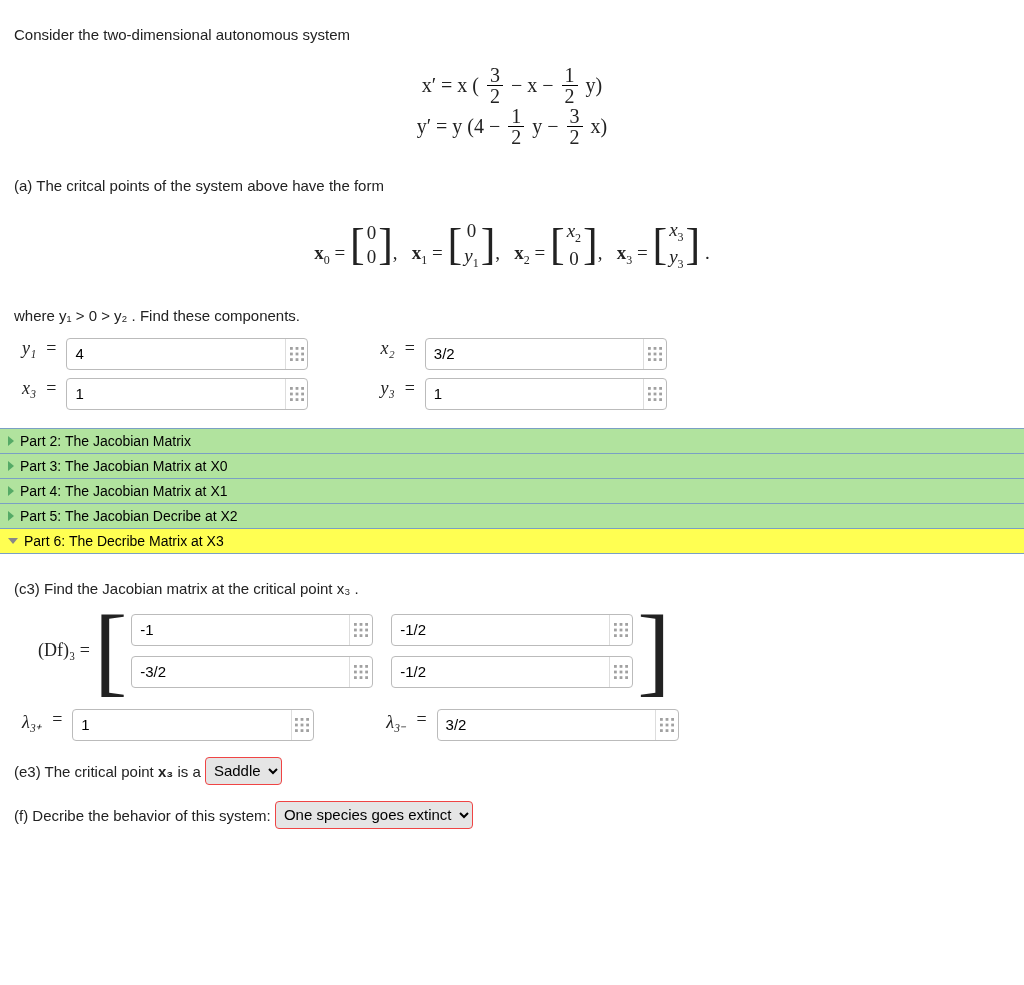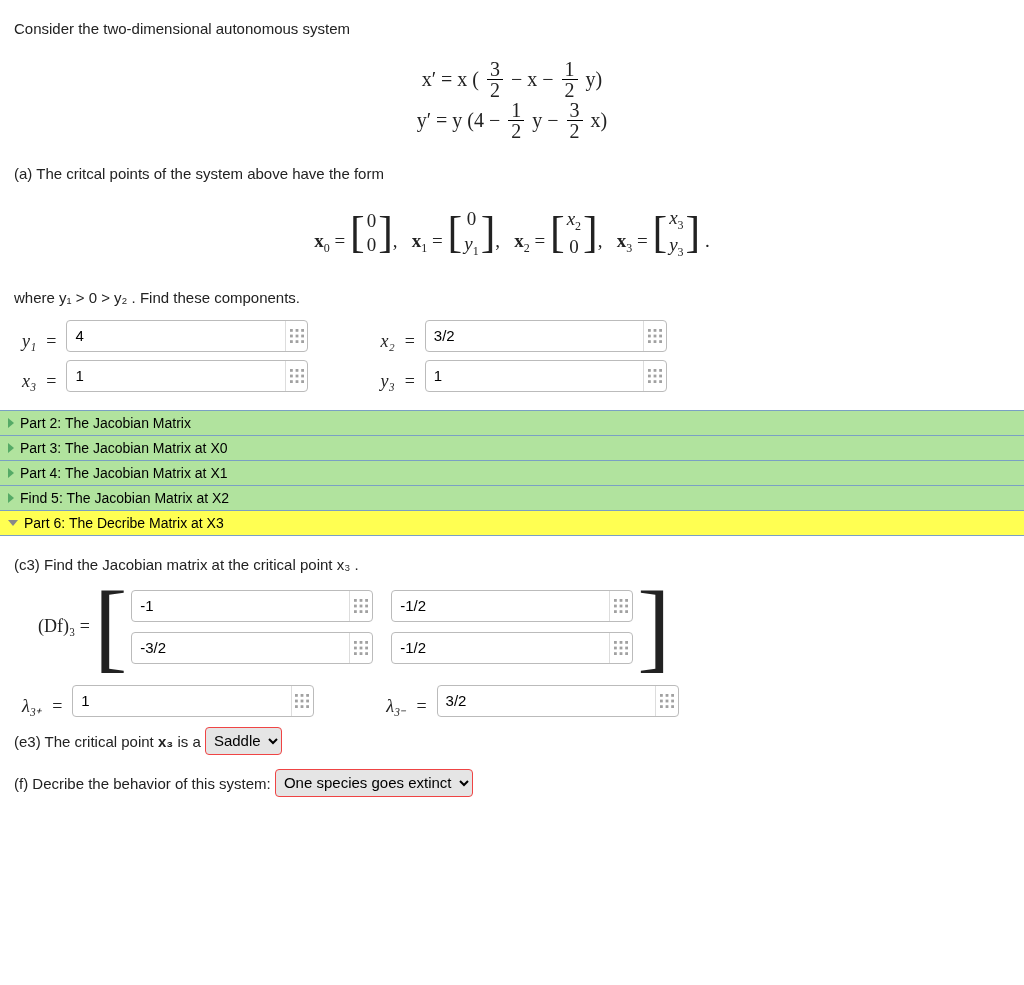--- a/index.html
+++ b/index.html
@@ -8,41 +8,41 @@
   .eq-row{display:flex;justify-content:center;align-items:center;gap:6px;margin:0 0}
   .frac{display:inline-flex;flex-direction:column;align-items:center;line-height:1;vertical-align:middle;margin:0 2px}
   .frac .n{border-bottom:1px solid #000;padding:0 3px}
   .frac .d{padding:0 3px}
   .italic{font-style:italic;font-family:'Times New Roman',serif}
   .cp-block{text-align:center;padding:10px 0 18px;font-family:'Times New Roman',serif;font-size:19px}
   .cols{display:inline-flex;align-items:center;gap:2px}
   .bracket{font-size:44px;line-height:44px;font-family:'Times New Roman',serif}
   .vstack{display:inline-flex;flex-direction:column;align-items:center;line-height:1.3}
   .input-line{display:flex;align-items:center;gap:12px;margin:8px 0;padding-left:8px}
-  .pair{display:flex;align-items:flex-end;gap:10px;margin-right:60px}
+  .pair{display:flex;align-items:flex-start;gap:10px;margin-right:60px}
   .lbl{font-family:'Times New Roman',serif;font-style:italic;font-size:18px}
   .sub{font-size:12px;font-style:normal}
   .eq{font-family:'Times New Roman',serif;font-size:18px}
   .inp{display:flex;align-items:center;border:1px solid #bbb;border-radius:4px;height:30px;width:240px;background:#fff}
   .inp input{border:0;outline:0;width:100%;height:100%;padding:0 8px;font-size:15px;background:transparent}
   .keypad{width:26px;height:100%;display:flex;align-items:center;justify-content:center;border-left:1px solid #ddd;cursor:pointer}
   .keypad svg{width:14px;height:14px;opacity:.55}
   .accordion{border-top:1px solid #7aa0c4}
   .acc-item{display:flex;align-items:center;height:24px;padding:0 8px;font-size:14px;color:#000000;border-bottom:1px solid #7aa0c4;cursor:pointer}
   .acc-green{background:#b1e39e}
   .acc-yellow{background:#ffff52}
   .tri{width:0;height:0;margin-right:6px}
   .tri-r{border-top:5px solid transparent;border-bottom:5px solid transparent;border-left:6px solid #5a6;}
   .tri-d{border-left:5px solid transparent;border-right:5px solid transparent;border-top:6px solid #888}
   .matrix{display:flex;align-items:center;margin:12px 0 18px;padding-left:24px}
   .mrows{display:flex;flex-direction:column;gap:10px}
   .mrow{display:flex;gap:18px}
   .big-br{font-size:100px;line-height:80px;font-family:'Times New Roman',serif;padding:0 4px}
   .sel{height:28px;font-size:15px;border:1px solid #ef4444;border-radius:4px;padding:0 4px;background:#e5e5e5}
-  .para{margin:10px 0 14px}
+  .para{margin:16px 0 14px}
   .bold{font-weight:bold}
 </style>
 </head>
 <body>
 
 <div class="section">
   <div class="para">Consider the two-dimensional autonomous system</div>
 
   <div class="eq-block">
     <div class="eq-row">
@@ -210,21 +210,21 @@
   <div class="acc-item acc-green">
       <span class="tri tri-r"></span>
       <span>Part 3: The Jacobian Matrix at X0</span>
     </div>
   <div class="acc-item acc-green">
       <span class="tri tri-r"></span>
       <span>Part 4: The Jacobian Matrix at X1</span>
     </div>
   <div class="acc-item acc-green">
       <span class="tri tri-r"></span>
-      <span>Find 5: The Jacobian Matrix at X2</span>
+      <span>Part 5: The Jacobian Decribe at X2</span>
     </div>
   <div class="acc-item acc-yellow">
       <span class="tri tri-d"></span>
       <span>Part 6: The Decribe Matrix at X3</span>
     </div>
 </div>
 
 <div class="section">
   <div class="para">(c3) Find the Jacobian matrix at the critical point x₃ .</div>
 

